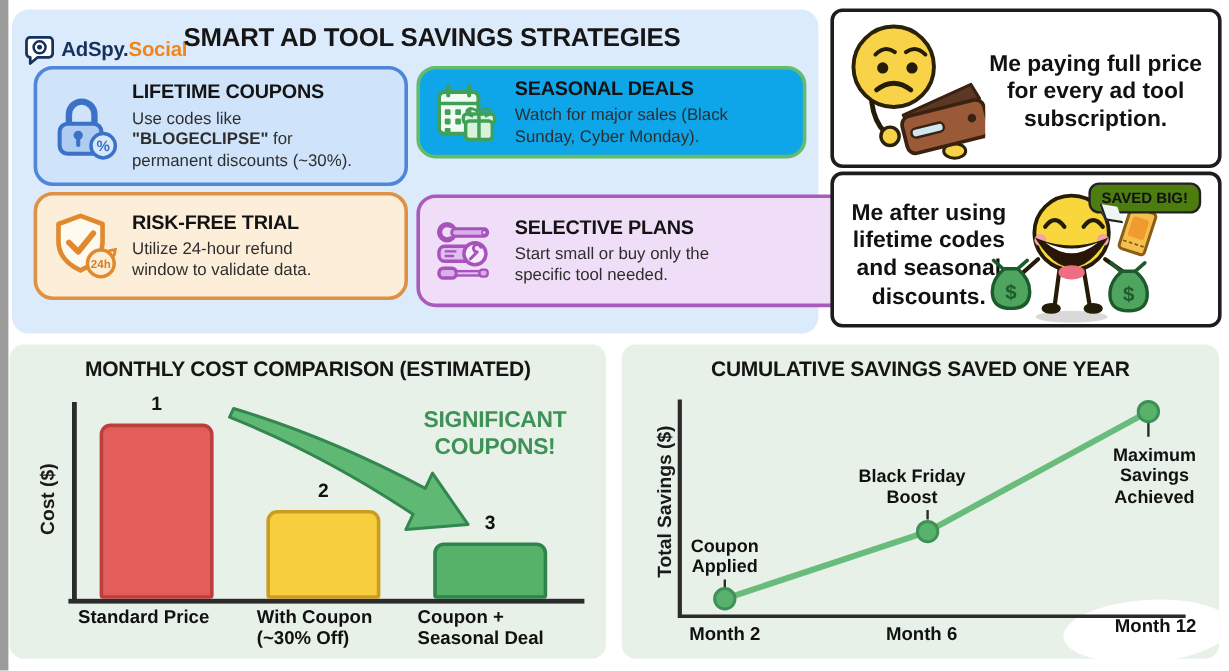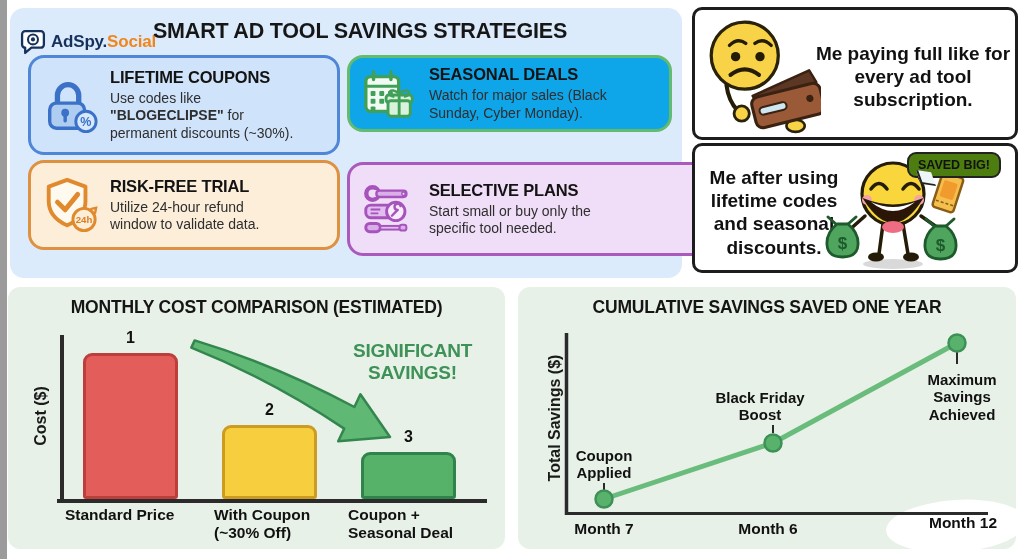--- a/index.html
+++ b/index.html
@@ -174,21 +174,21 @@
       <path d="M27,66 Q29,82 38,91" fill="none" stroke="#241c06" stroke-width="4" stroke-linecap="round"></path>
       <ellipse cx="95" cy="106" rx="9" ry="6" fill="#f8d348" stroke="#2a2208" stroke-width="2.5"></ellipse>
       <g transform="translate(46,66) rotate(-14)">
         <path d="M4,12 L64,1 L68,14 L8,25 Z" fill="#5c3724" stroke="#3a2112" stroke-width="2.5" stroke-linejoin="round"></path>
         <rect x="1" y="14" width="69" height="31" rx="7" fill="#9a5a37" stroke="#3a2112" stroke-width="3"></rect>
         <rect x="7" y="25" width="27" height="7.5" rx="3.5" fill="#cfe8f0" stroke="#3a2112" stroke-width="2"></rect>
         <circle cx="58" cy="28" r="3.5" fill="#3a2112"></circle>
       </g>
       <circle cx="42" cy="94" r="7.5" fill="#f8d348" stroke="#2a2208" stroke-width="2.8"></circle>
     </svg>
-    <p class="meme-caption cap-1">Me paying full like for every ad tool subscription.</p>
+    <p class="meme-caption cap-1">Me paying full price for every ad tool subscription.</p>
   </section>
 
   <section class="meme-box meme-2">
     <p class="meme-caption cap-2">Me after using lifetime codes and seasonal discounts.</p>
     <svg class="emoji-svg" style="left:120px; top:4px;" width="200" height="122" viewBox="0 0 200 122">
       <ellipse cx="78" cy="114" rx="30" ry="5" fill="#d9d9d9"></ellipse>
       <g transform="translate(128,22) rotate(18)">
         <rect x="0" y="0" width="22" height="36" rx="3" fill="#f5bf4e" stroke="#8a5d17" stroke-width="2.5"></rect>
         <rect x="4" y="7" width="14" height="17" rx="2" fill="#f19a2e"></rect>
         <path d="M2,29 h18" stroke="#8a5d17" stroke-width="1.5" stroke-dasharray="3 2"></path>
@@ -228,21 +228,21 @@
     <div class="bar" style="left: 214px; height: 74px; background: rgb(247, 207, 62); border-color: rgb(203, 156, 32);"></div>
     <div class="bar" style="left: 353px; height: 47px; background: rgb(86, 178, 105); border-color: rgb(48, 131, 74);"></div>
 
     <div class="bar-num" style="left: 75px; top: 42px;">1</div>
     <div class="bar-num" style="left: 214px; top: 114px;">2</div>
     <div class="bar-num" style="left: 353px; top: 141px;">3</div>
 
     <svg class="arrow-svg" width="497" height="262">
       <path d="M186.7,53.4 Q268,78 346.4,120 L352.4,107.3 L382,150 L330.2,154.3 L336.2,141.6 Q262,92 183.3,60.6 Z" fill="#5fb873" stroke="#34864f" stroke-width="2.5" stroke-linejoin="round"></path>
     </svg>
-    <div class="savings-note" style="color: rgb(63, 146, 87);">SIGNIFICANT SAVINGS!</div>
+    <div class="savings-note" style="color: rgb(63, 146, 87);">SIGNIFICANT COUPONS!</div>
 
     <div class="cat-label" style="left:57px;  width:130px;">Standard Price</div>
     <div class="cat-label" style="left:206px; width:110px;">With Coupon (~30% Off)</div>
     <div class="cat-label" style="left:340px; width:120px;">Coupon + Seasonal Deal</div>
   </section>
 
   <section class="chart-panel line-panel">
     <h2 class="chart-title">CUMULATIVE SAVINGS SAVED ONE YEAR</h2>
     <div class="ylab ylab-sav">Total Savings ($)</div>
     <div class="blob"></div>
@@ -256,17 +256,17 @@
       <polyline id="savings-line" points="86,212 255,156 439,56" fill="none" stroke-width="5" stroke-linecap="round" stroke-linejoin="round" stroke="#6abc7c"></polyline>
     <circle cx="86" cy="212" r="8.5" fill="#58b26c" stroke="#3e9156" stroke-width="2.5"></circle>
         <circle cx="255" cy="156" r="8.5" fill="#58b26c" stroke="#3e9156" stroke-width="2.5"></circle>
         <circle cx="439" cy="56" r="8.5" fill="#58b26c" stroke="#3e9156" stroke-width="2.5"></circle>
       </svg>
 
     <div class="annot" style="left:36px;  top:160px;">Coupon Applied</div>
     <div class="annot" style="left:192px; top:102px;">Black Friday Boost</div>
     <div class="annot" style="left:394px; top:84px;">Maximum Savings Achieved</div>
 
-    <div class="month" style="left:36px;  top:233px;">Month 7</div>
+    <div class="month" style="left:36px;  top:233px;">Month 2</div>
     <div class="month" style="left:200px; top:233px;">Month 6</div>
     <div class="month" style="left:395px; top:227px;">Month 12</div>
   </section>
 </div>
 
 </body></html>

